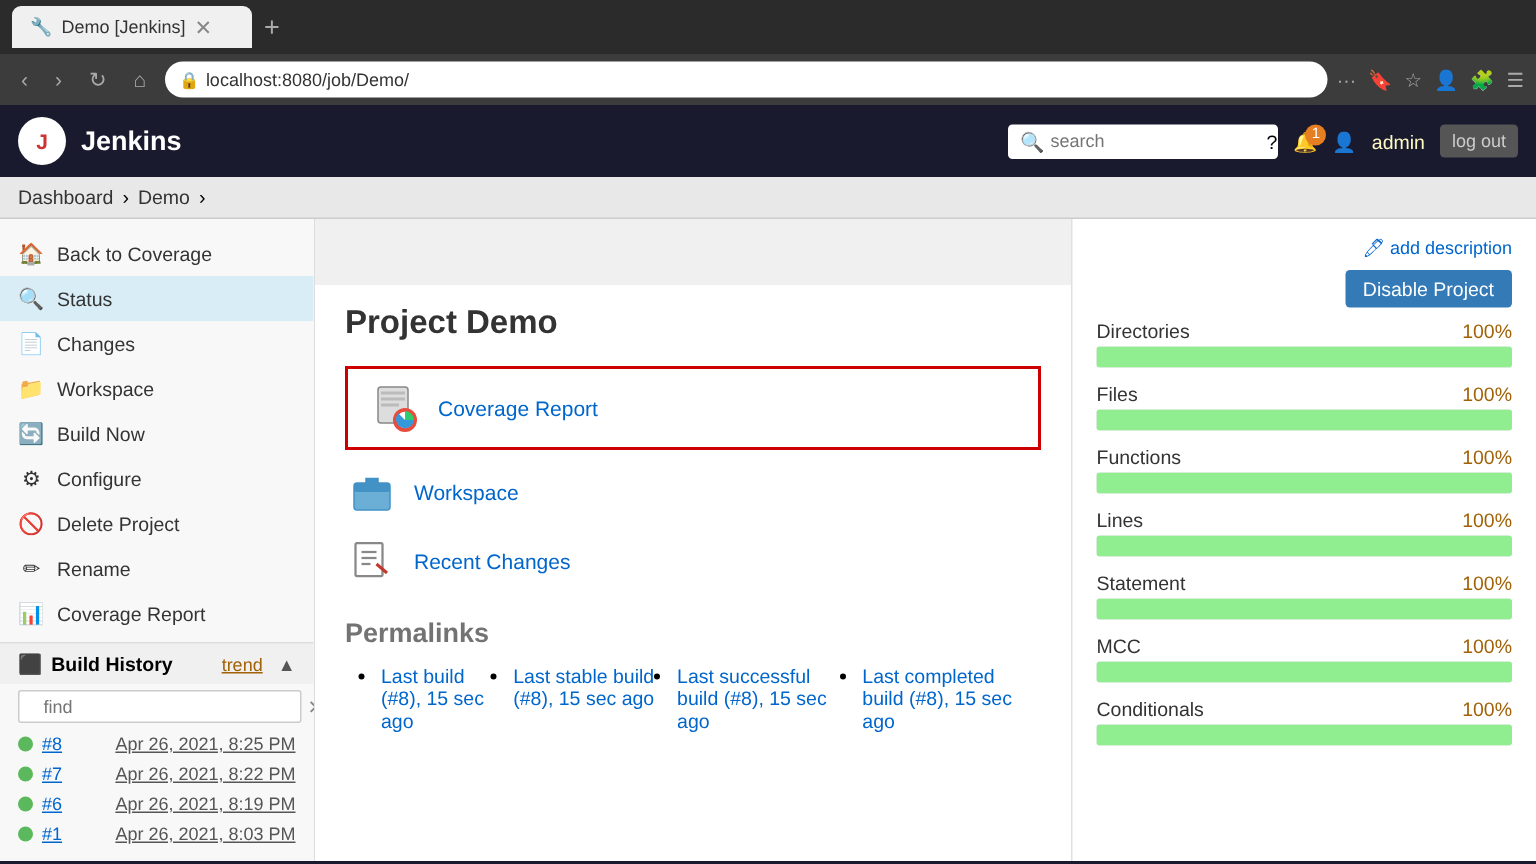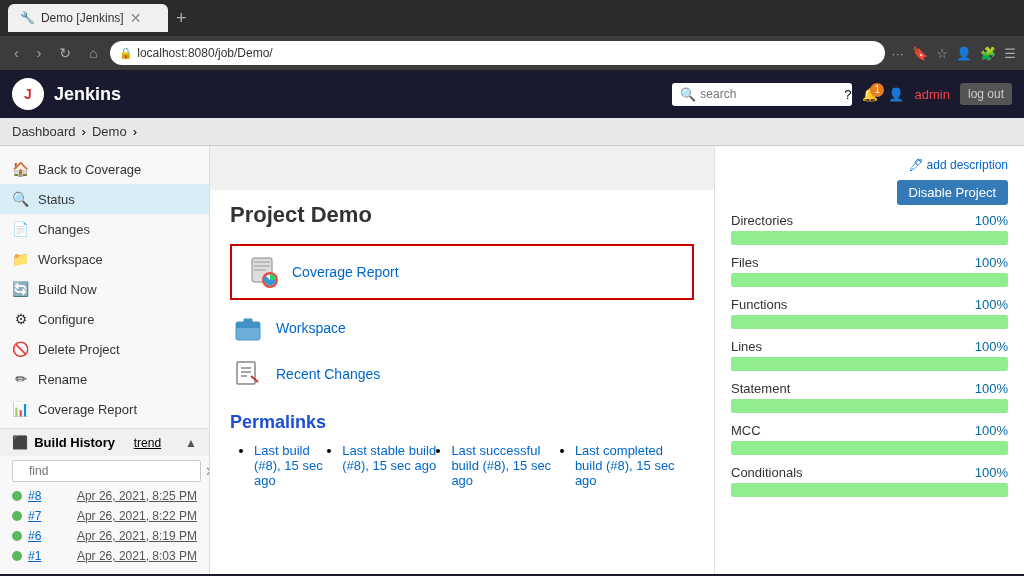--- a/index.html
+++ b/index.html
@@ -22,41 +22,41 @@
     
     .jenkins-header { background: #1a1a2e; height: 48px; display: flex; align-items: center; padding: 0 12px; gap: 10px; }
     .jenkins-logo { width: 32px; height: 32px; background: #fff; border-radius: 50%; display: flex; align-items: center; justify-content: center; color: #cc3333; font-weight: bold; font-size: 14px; }
     .jenkins-title { color: #fff; font-size: 18px; font-weight: bold; }
     .header-spacer { flex: 1; }
     .search-box { background: #fff; border-radius: 3px; display: flex; align-items: center; padding: 4px 8px; gap: 4px; width: 180px; }
     .search-box input { border: none; outline: none; font-size: 12px; width: 140px; }
     .header-icons { display: flex; align-items: center; gap: 10px; color: #ccc; font-size: 13px; }
     .notif-bell { position: relative; }
     .notif-badge { background: #e67e22; color: #fff; font-size: 10px; border-radius: 50%; width: 14px; height: 14px; display: flex; align-items: center; justify-content: center; position: absolute; top: -4px; right: -6px; }
-    .user-link { color: #ef4444; text-decoration: none; }
+    .user-link { color: #fef9c3; text-decoration: none; }
     .logout-btn { background: #555; color: #ccc; border: none; padding: 4px 8px; border-radius: 3px; cursor: pointer; font-size: 12px; }
 
     
     .breadcrumb { background: #e8e8e8; border-bottom: 1px solid #ccc; padding: 6px 12px; display: flex; align-items: center; gap: 6px; font-size: 13px; }
     .breadcrumb a { color: #333; text-decoration: none; }
 
     
     .main-layout { display: flex; height: calc(576px - 36px - 34px - 48px - 30px); }
 
     
     .sidebar { width: 210px; background: #f8f8f8; border-right: 1px solid #ddd; padding: 8px 0; overflow-y: auto; flex-shrink: 0; }
     .sidebar-item { display: flex; align-items: center; gap: 8px; padding: 6px 12px; cursor: pointer; color: #333; font-size: 13px; }
     .sidebar-item.active { background: #d9edf7; }
     .sidebar-icon { width: 18px; height: 18px; display: flex; align-items: center; justify-content: center; font-size: 14px; flex-shrink: 0; }
 
     
     .build-history-header { display: flex; align-items: center; padding: 6px 12px; background: #f0f0f0; border-top: 1px solid #ddd; margin-top: 4px; }
     .build-history-icon { color: #f0a500; margin-right: 6px; }
     .build-history-title { font-weight: bold; font-size: 13px; flex: 1; }
-    .build-history-trend { color: #000000; font-size: 12px; margin-right: 24px; text-decoration: underline; cursor: pointer; }
+    .build-history-trend { color: #a16207; font-size: 12px; margin-right: 10px; text-decoration: underline; cursor: pointer; }
     .build-history-toggle { color: #555; font-size: 12px; cursor: pointer; }
     .build-find { display: flex; align-items: center; padding: 4px 12px; gap: 4px; }
     .build-find input { flex: 1; border: 1px solid #ccc; padding: 3px 16px; font-size: 12px; border-radius: 2px; }
     .build-find-clear { color: #888; cursor: pointer; font-size: 13px; }
     .build-list-item { display: flex; align-items: center; padding: 3px 12px; font-size: 12px; gap: 6px; }
     .build-status-dot { width: 10px; height: 10px; border-radius: 50%; background: #5cb85c; flex-shrink: 0; }
     .build-link { color: #0066cc; text-decoration: underline; cursor: pointer; }
     .build-date { color: #555; margin-left: auto; font-size: 12px; text-decoration: underline; }
 
     
@@ -66,35 +66,35 @@
     
     .project-items { display: flex; flex-direction: column; gap: 10px; margin-bottom: 20px; }
     .project-item { display: flex; align-items: center; gap: 10px; cursor: pointer; }
     .project-item-icon { width: 36px; height: 36px; display: flex; align-items: center; justify-content: center; }
     .project-item-link { color: #0066cc; font-size: 14px; text-decoration: none; }
 
     
     .coverage-report-box { border: 2px solid #cc0000; display: inline-flex; align-items: center; gap: 10px; padding: 8px 14px; cursor: pointer; }
 
     
-    .permalinks-title { font-size: 18px; font-weight: bold; margin-bottom: 10px; color: #1d4ed8; }
+    .permalinks-title { font-size: 18px; font-weight: bold; margin-bottom: 10px; color: #737373; }
     .permalink-list { list-style: disc; padding-left: 24px; display: flex; flex-direction: row; gap: 4px; }
     .permalink-list li a { color: #0066cc; text-decoration: none; font-size: 13px; }
 
     
     .coverage-panel { width: 310px; background: #fff; padding: 12px 16px; border-left: 1px solid #e0e0e0; flex-shrink: 0; }
     .coverage-panel-header { text-align: center; font-weight: bold; font-size: 14px; margin-bottom: 12px; color: #333; }
     .coverage-actions { text-align: right; margin-bottom: 8px; display: flex; justify-content: flex-end; gap: 8px; }
     .add-desc-link { color: #0066cc; font-size: 12px; text-decoration: none; display: flex; align-items: center; gap: 3px; }
     .disable-btn { background: #337ab7; color: #fff; border: none; padding: 5px 12px; border-radius: 3px; cursor: pointer; font-size: 13px; }
 
     .coverage-row { margin-bottom: 10px; text-align: right; }
     .coverage-label-row { display: flex; justify-content: space-between; align-items: center; margin-bottom: 3px; }
     .coverage-label { font-size: 13px; color: #333; font-weight: 500; }
-    .coverage-pct { font-size: 13px; color: #0369a1; }
+    .coverage-pct { font-size: 13px; color: #a16207; }
     .coverage-bar-bg { background: #e0e0e0; height: 14px; border-radius: 2px; overflow: hidden; }
     .coverage-bar-fill { background: #90ee90; height: 100%; border-radius: 2px; }
 
     
     .taskbar { background: #1a1a2e; height: 30px; display: flex; align-items: center; padding: 0 8px; gap: 4px; position: relative; }
     .taskbar-spacer { flex: 1; }
   </style>
 </head>
 <body>
 

